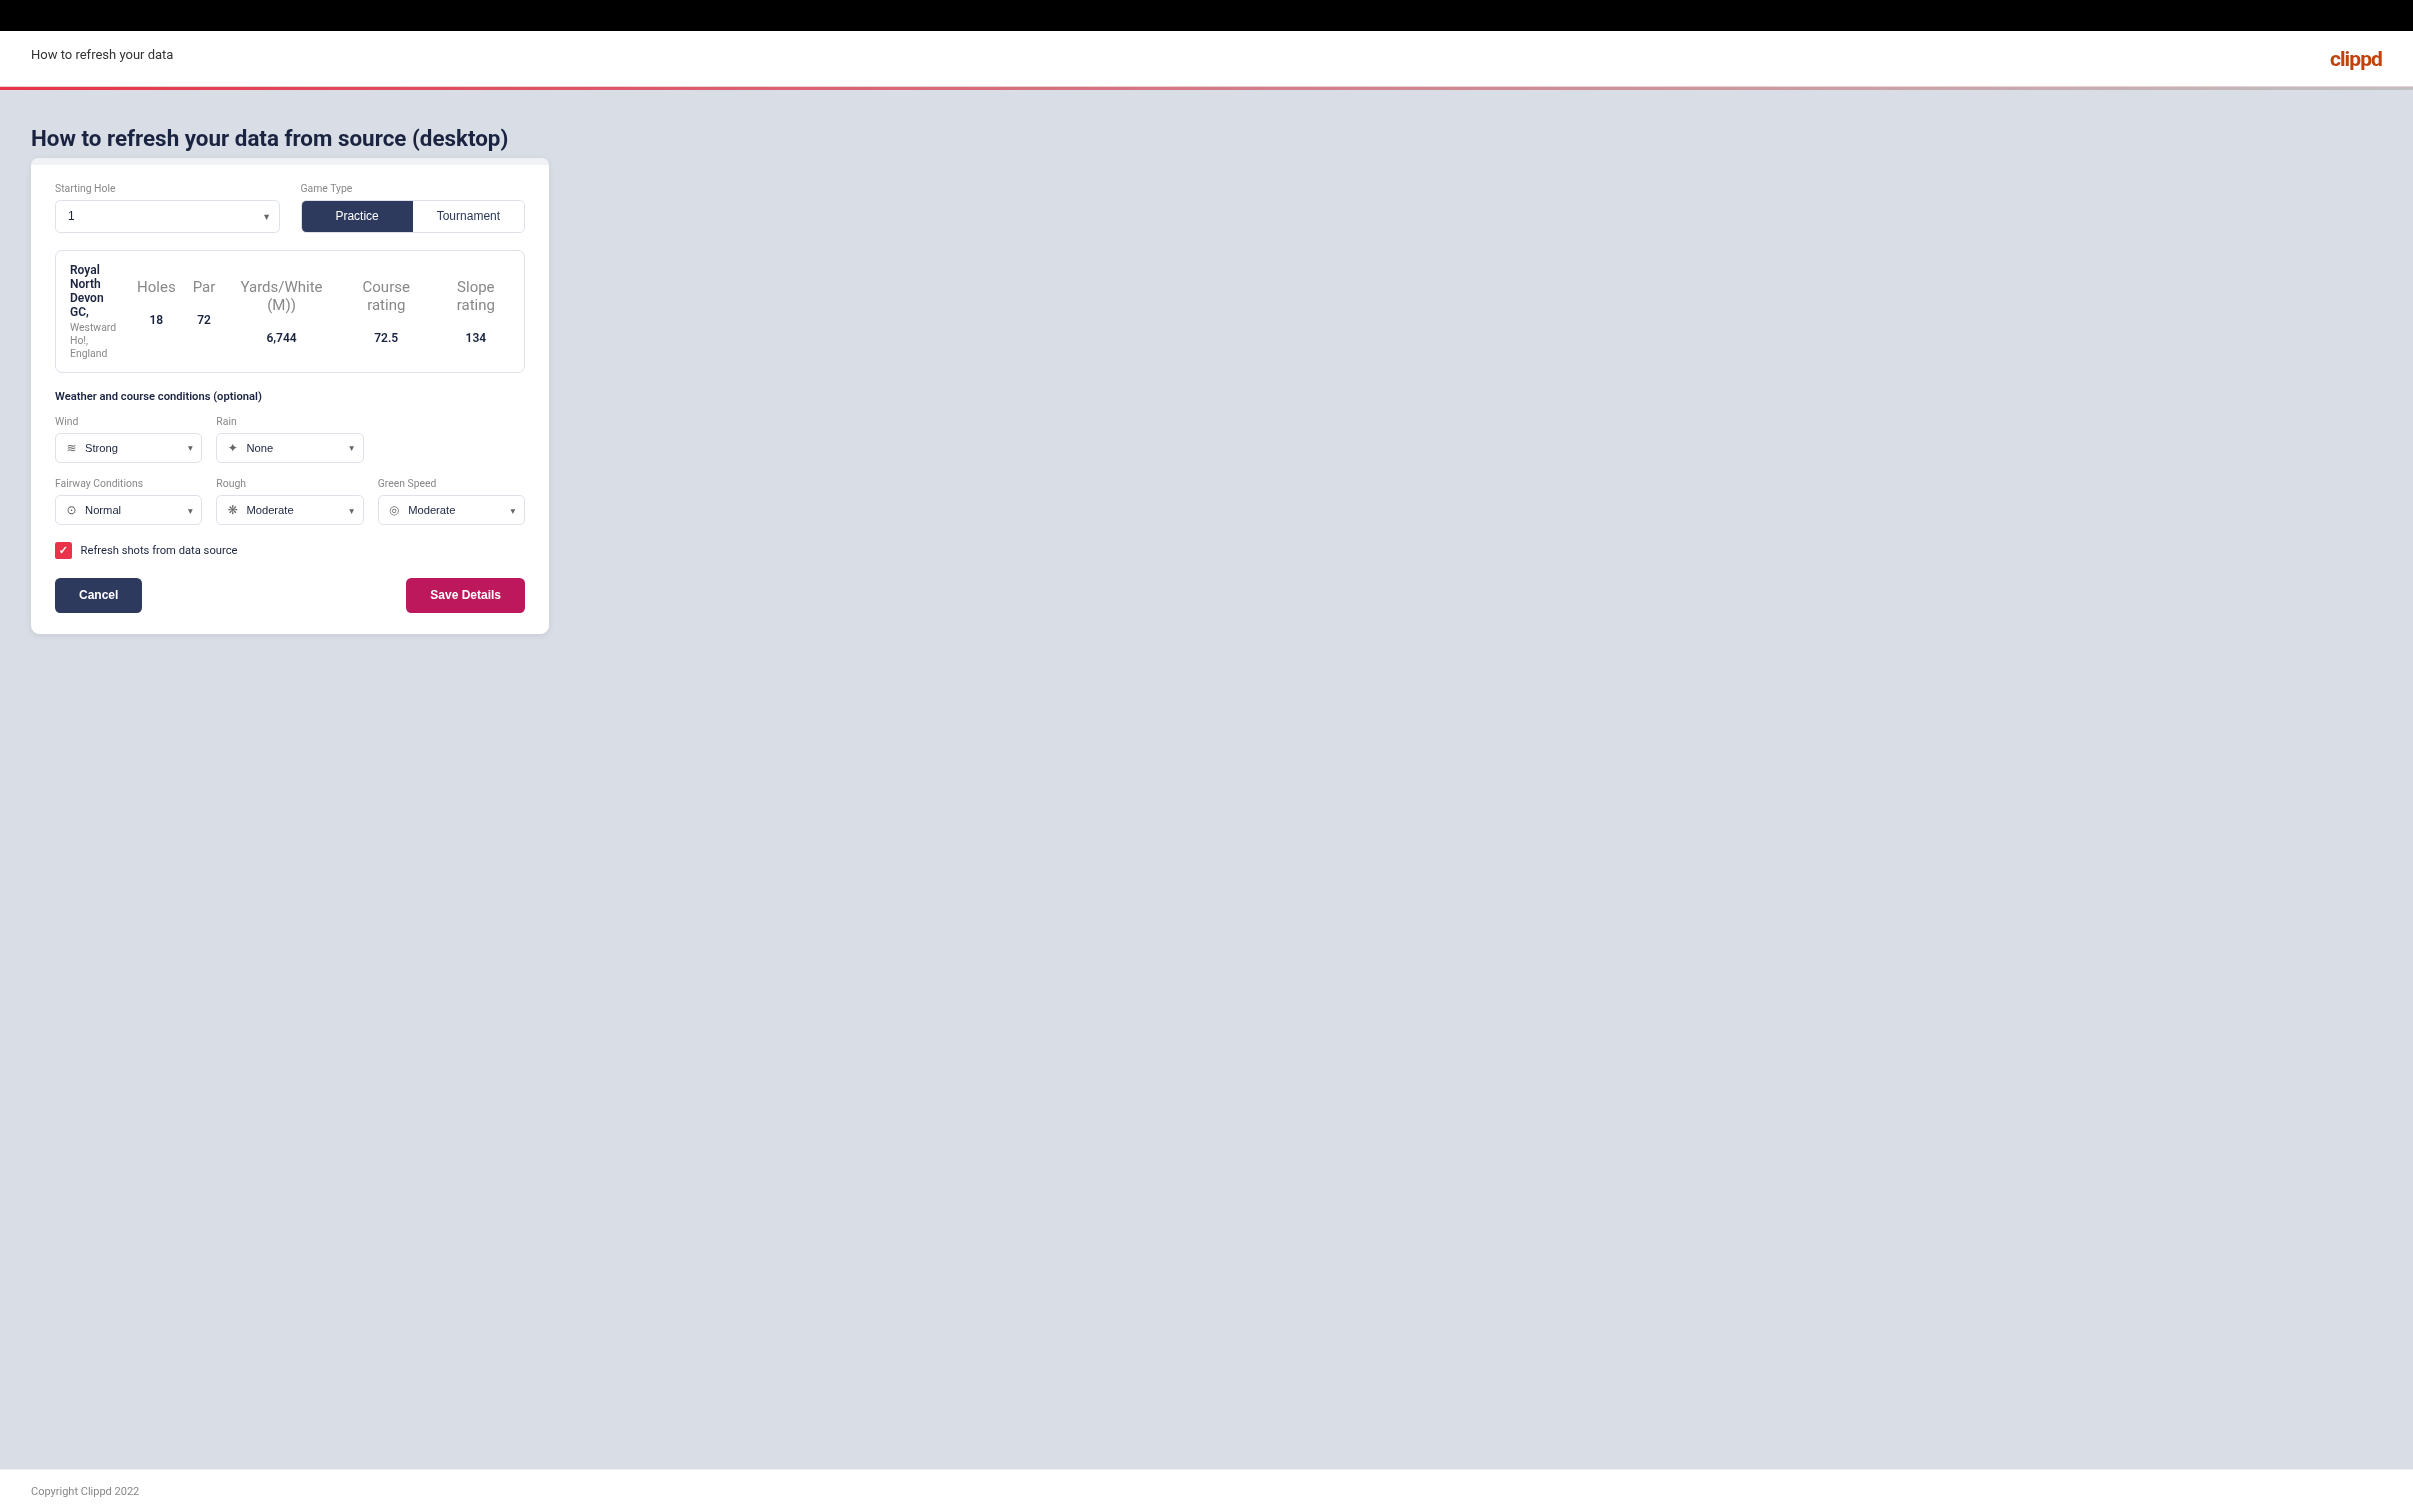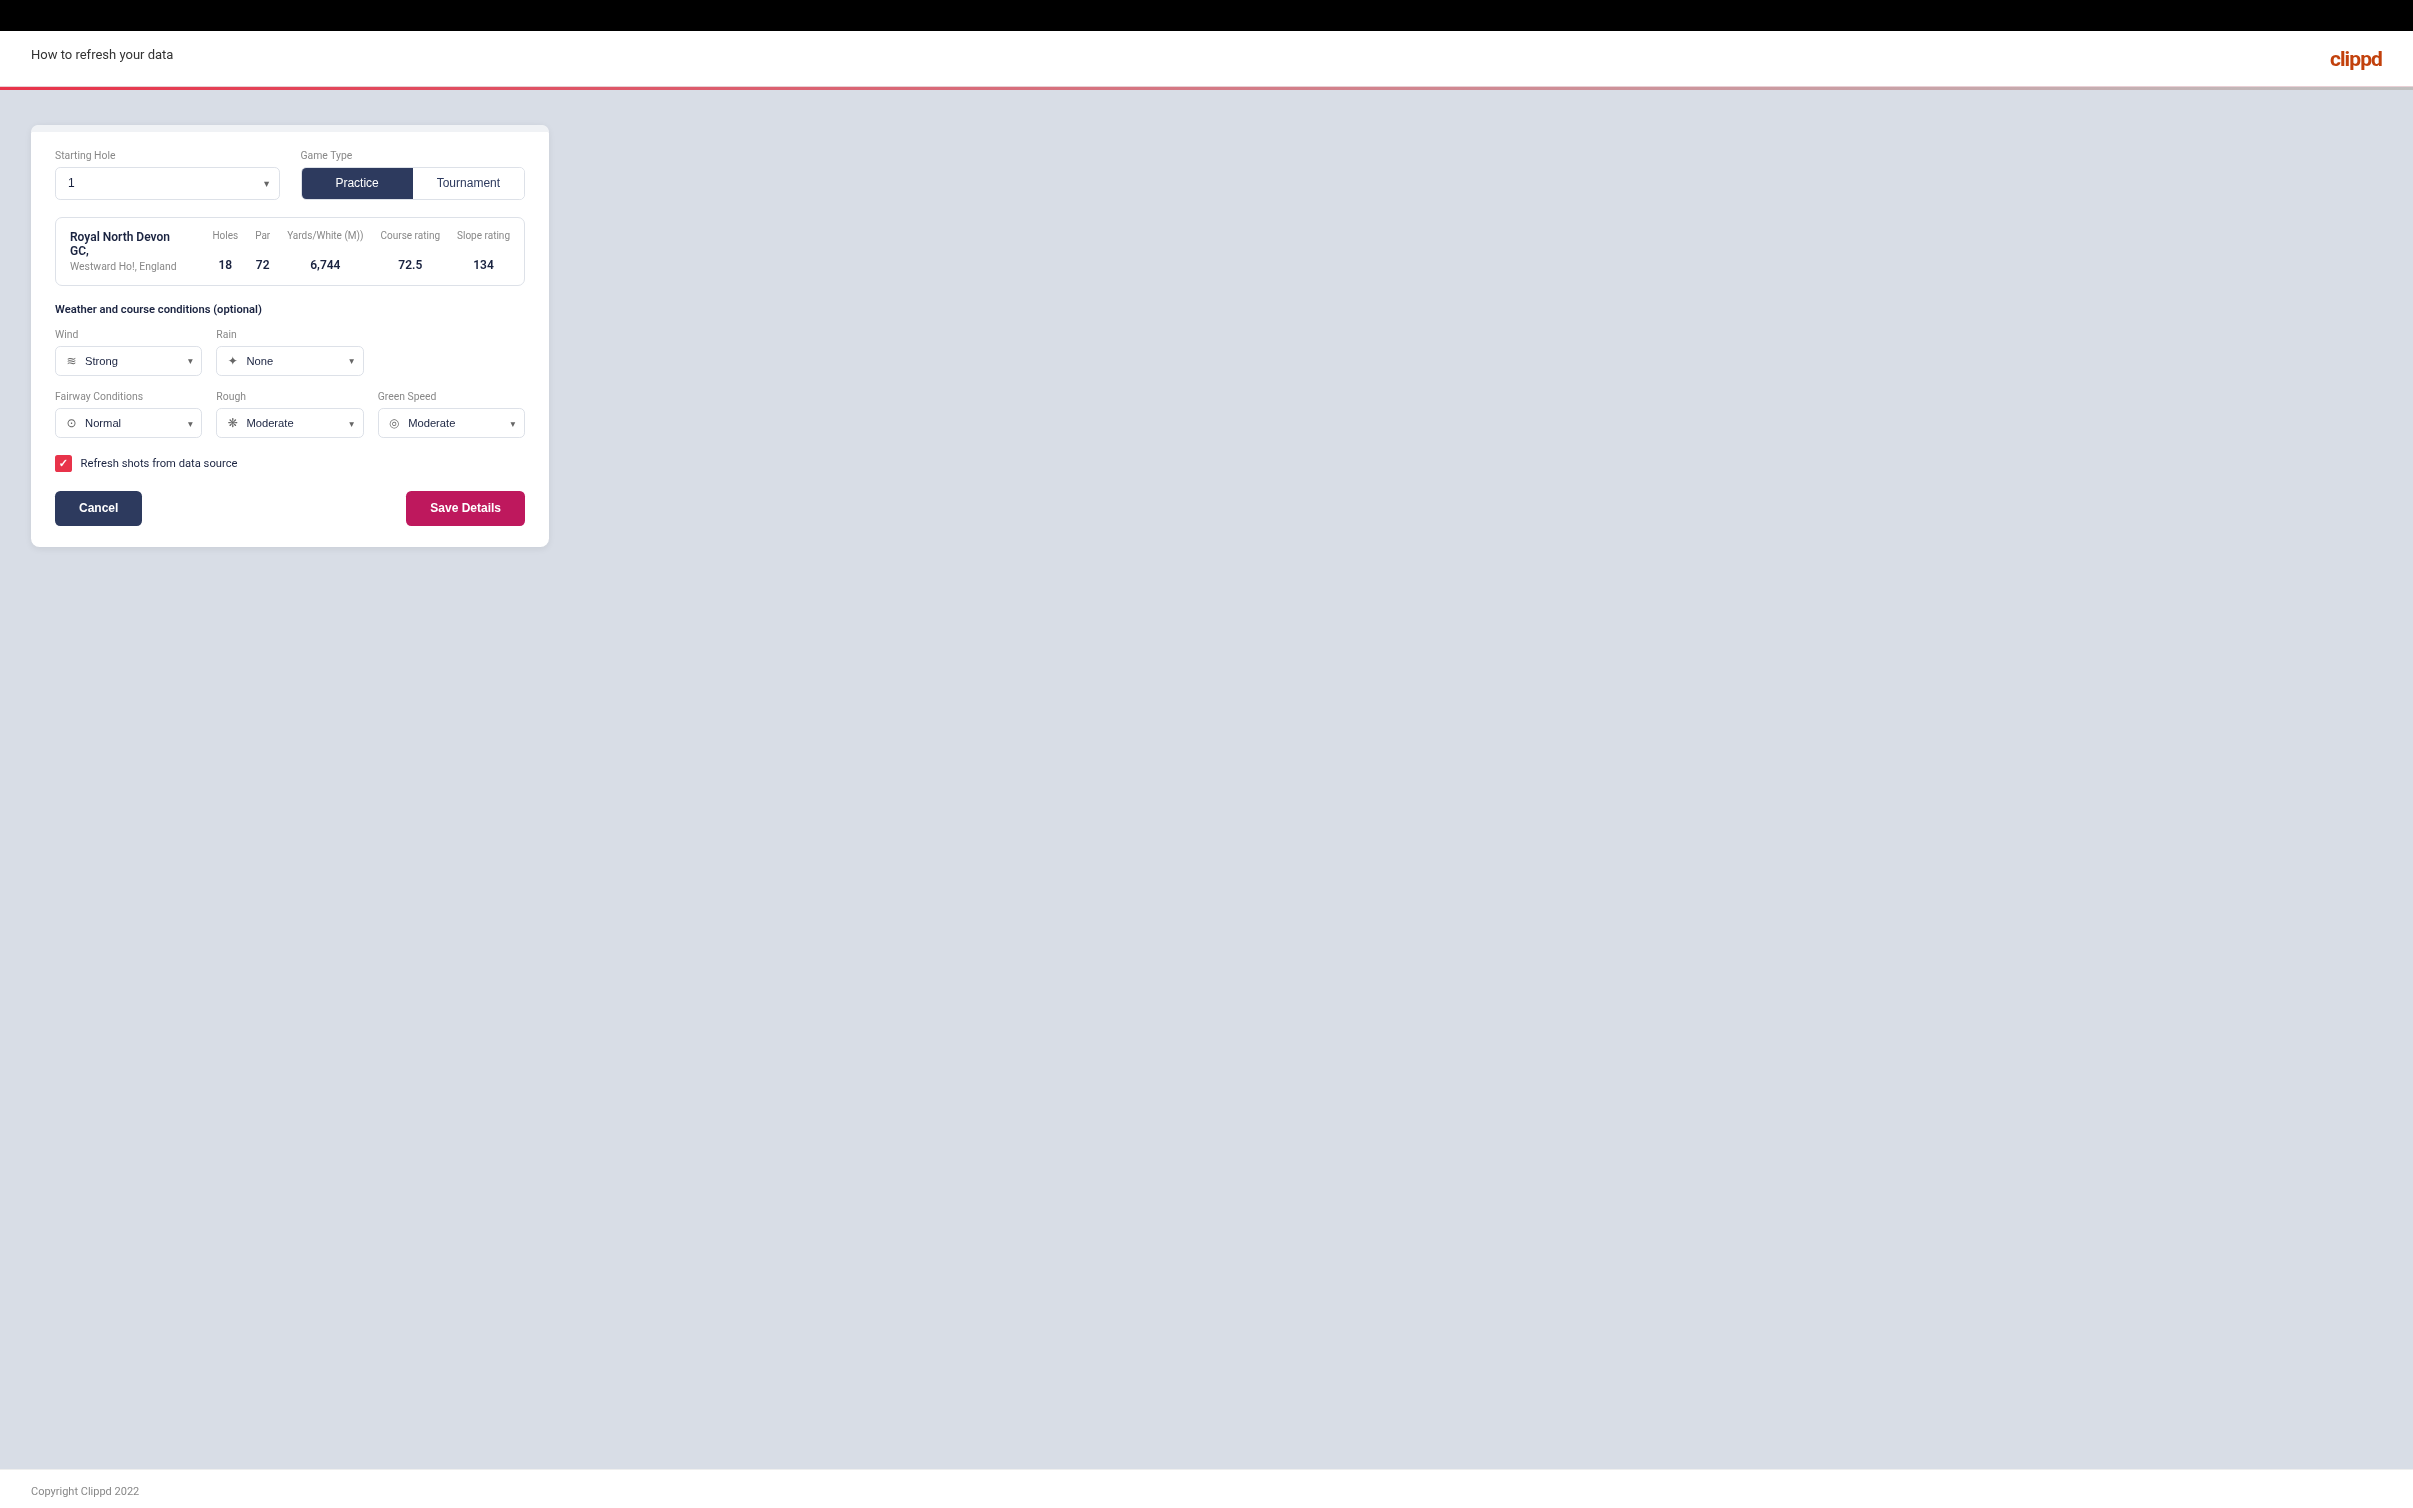--- a/index.html
+++ b/index.html
@@ -157,25 +157,24 @@
       margin-top: 1.7px;
     }
     .course-stats {
       display: flex;
       gap: 17px;
     }
     .stat-item {
       text-align: center;
     }
     .stat-label {
-      font-size: 10px;
+      font-size: 15px;
       color: #888;
       display: block;
       margin-bottom: 15px;
-      text-align: right;
     }
     .stat-value {
       font-size: 12px;
       font-weight: 600;
       color: #1a2340;
     }
     .section-title {
       font-size: 11.2px;
       font-weight: 600;
       color: #1a2340;
@@ -300,20 +299,21 @@
 
 <div class="header">
   <span class="header-title">How to refresh your data</span>
   <span class="logo">clippd</span>
 </div>
 
 <div class="divider-line"></div>
 
 <div class="main-content">
 
+  <div class="page-heading">How to refresh your data from source (desktop)</div>
 
   <div class="content-area">
 
     <div class="card">
       <div class="card-top-bar"></div>
 
       <div class="form-row">
         <div class="form-group">
           <label class="form-label">Starting Hole</label>
           <div class="select-wrapper">

